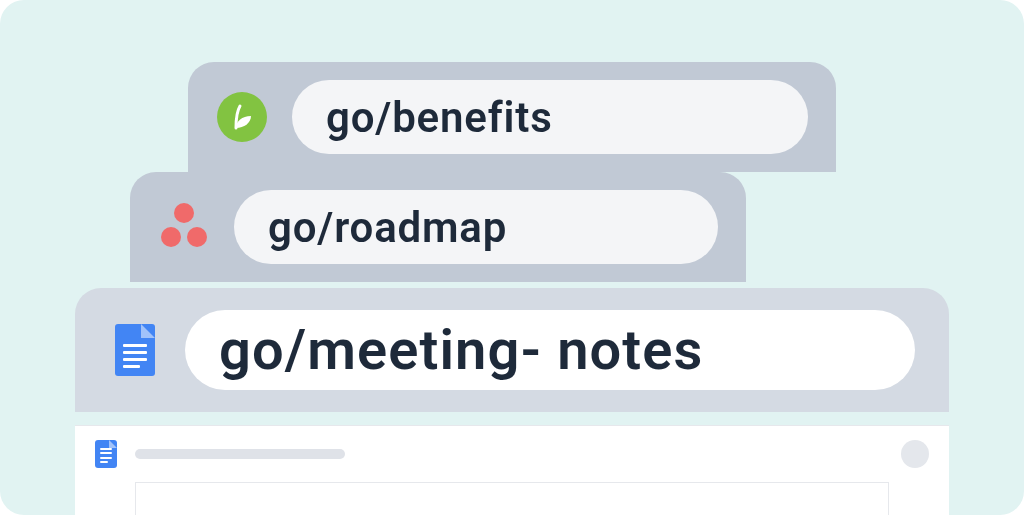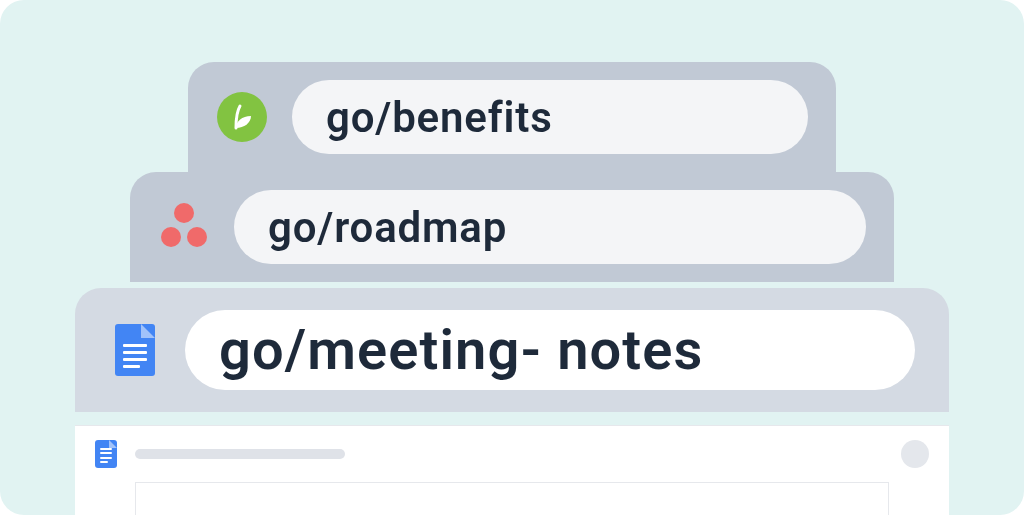--- a/index.html
+++ b/index.html
@@ -108,21 +108,21 @@
           <path d="M9 26 C9 16 10 9 13 4" stroke="#ffffff" stroke-width="3" fill="none" stroke-linecap="round"></path>
           <path d="M9 26 C9 19 15 14 24 14 C24 21 17 26 9 26 Z" fill="#ffffff"></path>
         </svg>
       </div>
     </div>
     <div class="addr">
       <span class="addr-text">go/benefits</span>
     </div>
   </div>
 
-  <div class="tab" style="left:130px; width:764px; top:172px;">
+  <div class="tab" style="left:130px; width:616px; top:172px;">
     <div class="favicon">
       <div class="asana">
         <div class="dot d1"></div>
         <div class="dot d2"></div>
         <div class="dot d3"></div>
       </div>
     </div>
     <div class="addr">
       <span class="addr-text">go/roadmap</span>
     </div>

